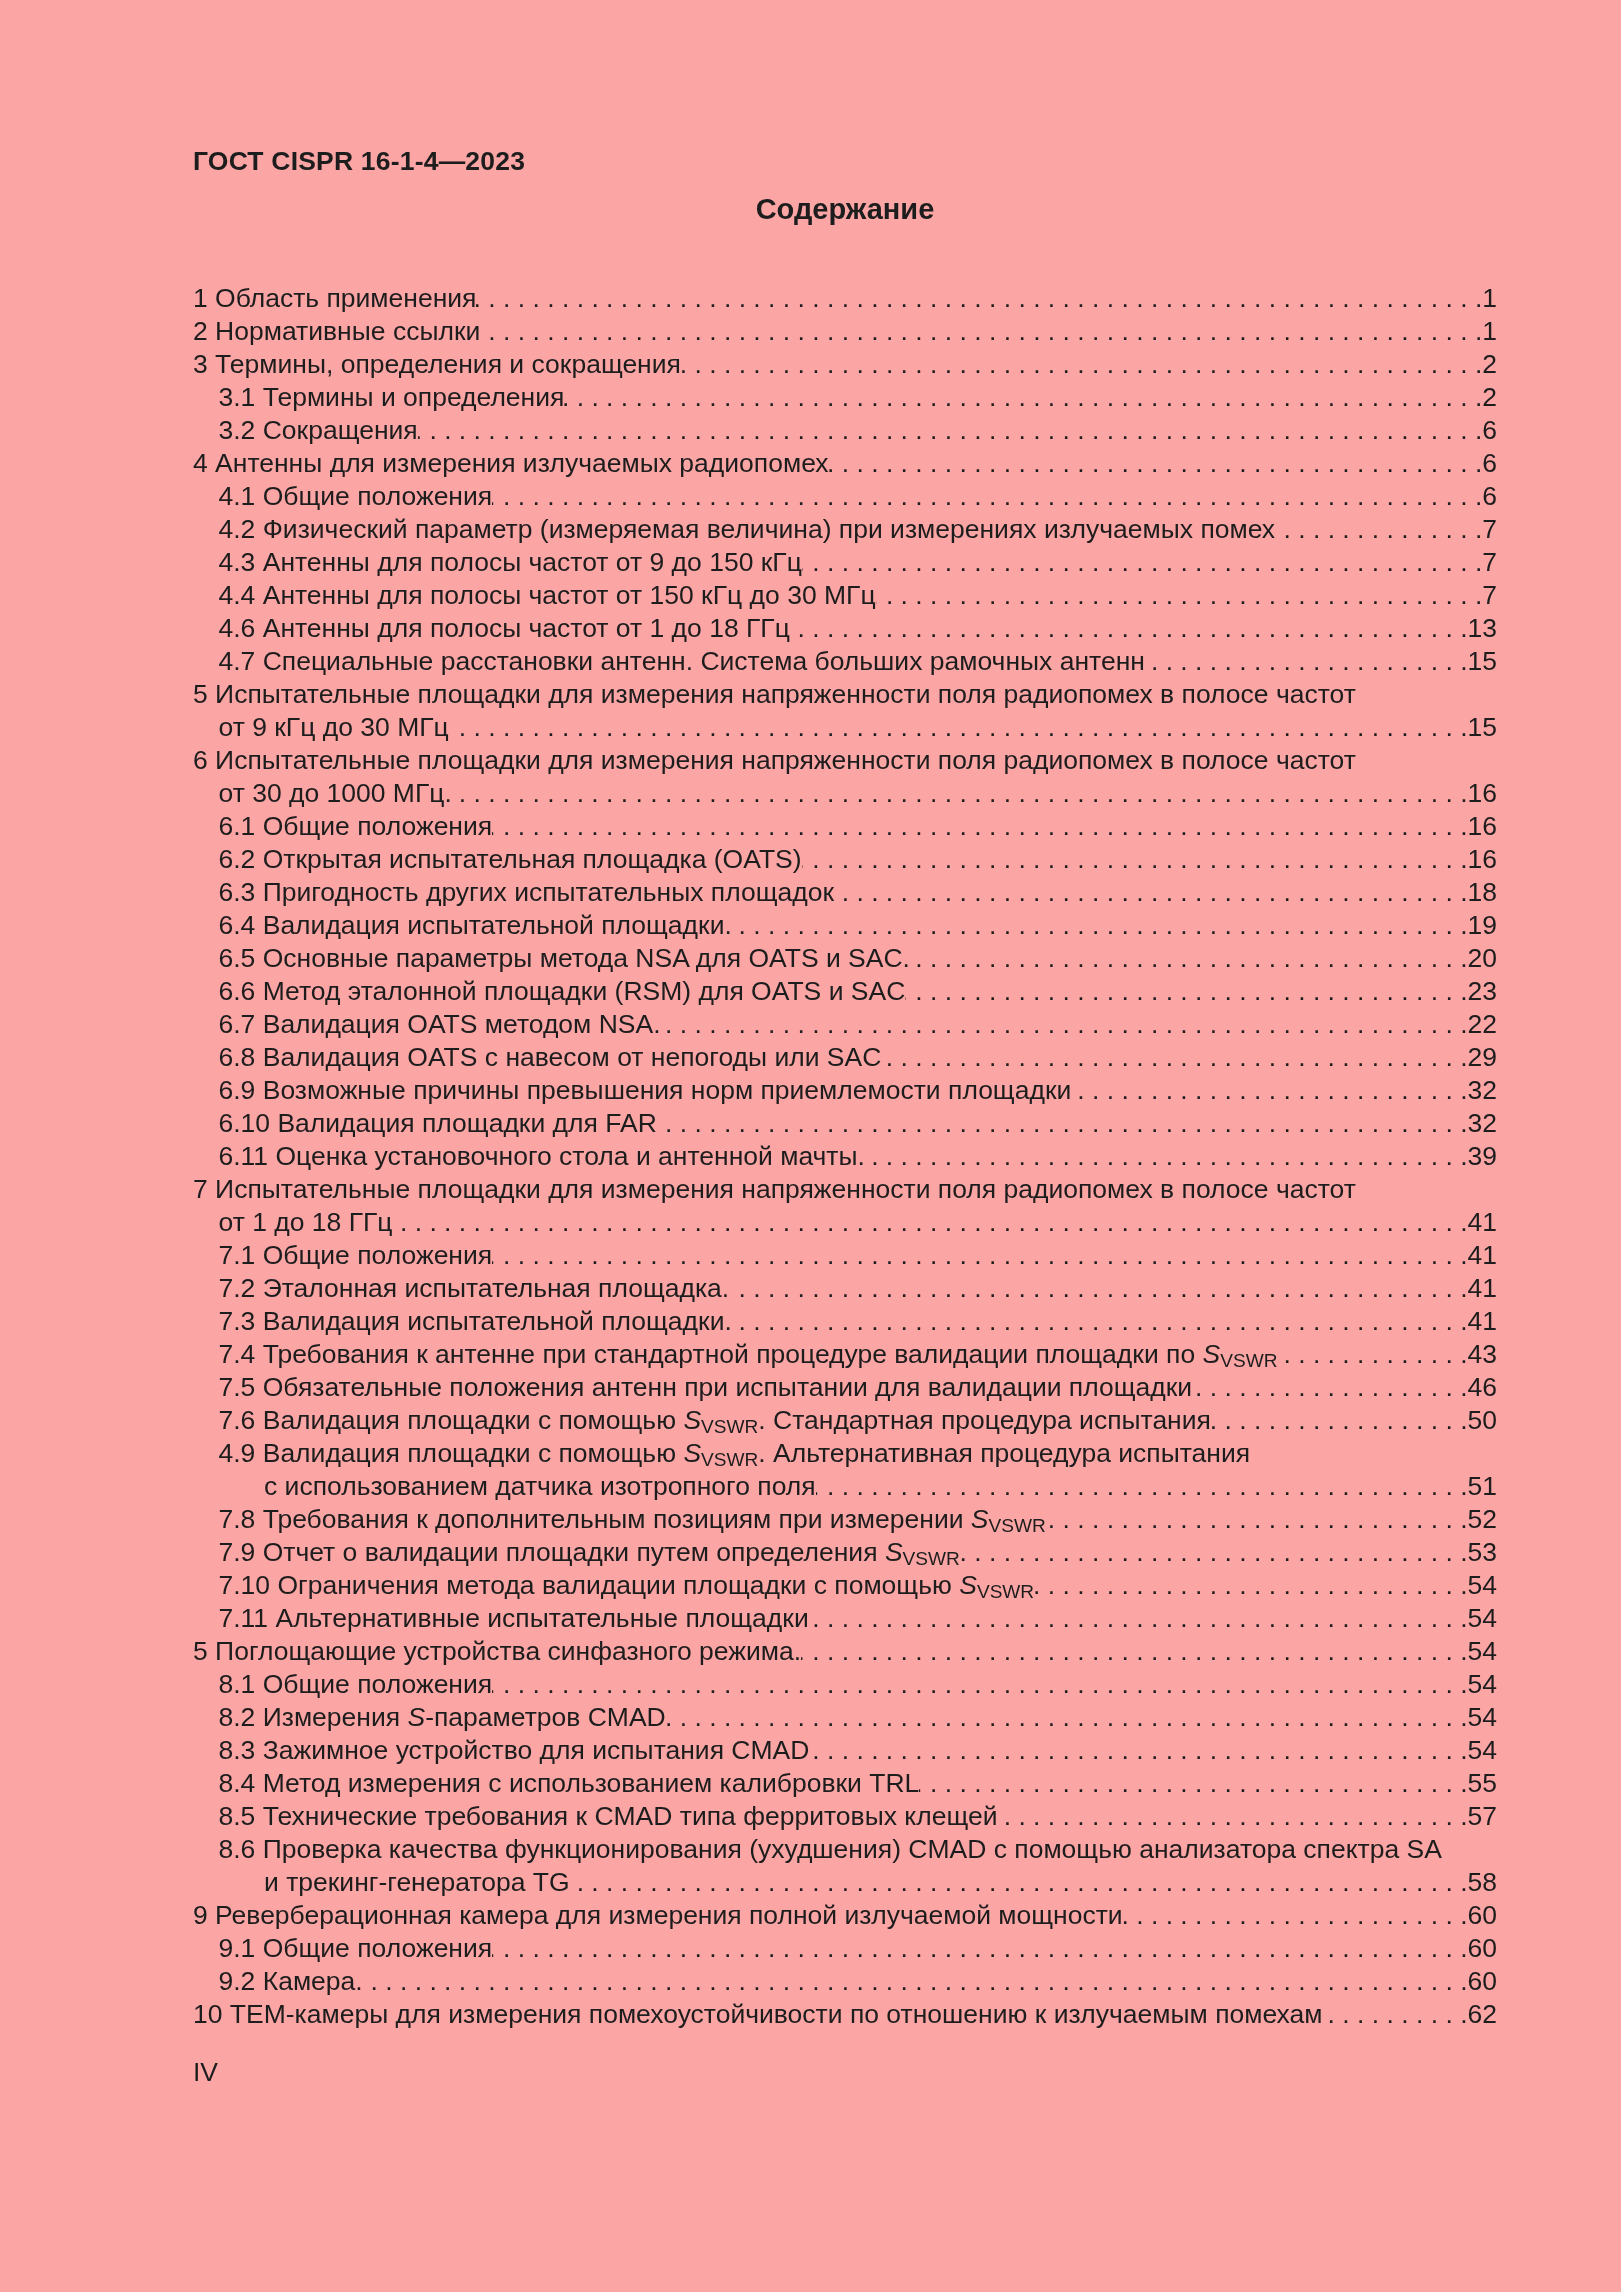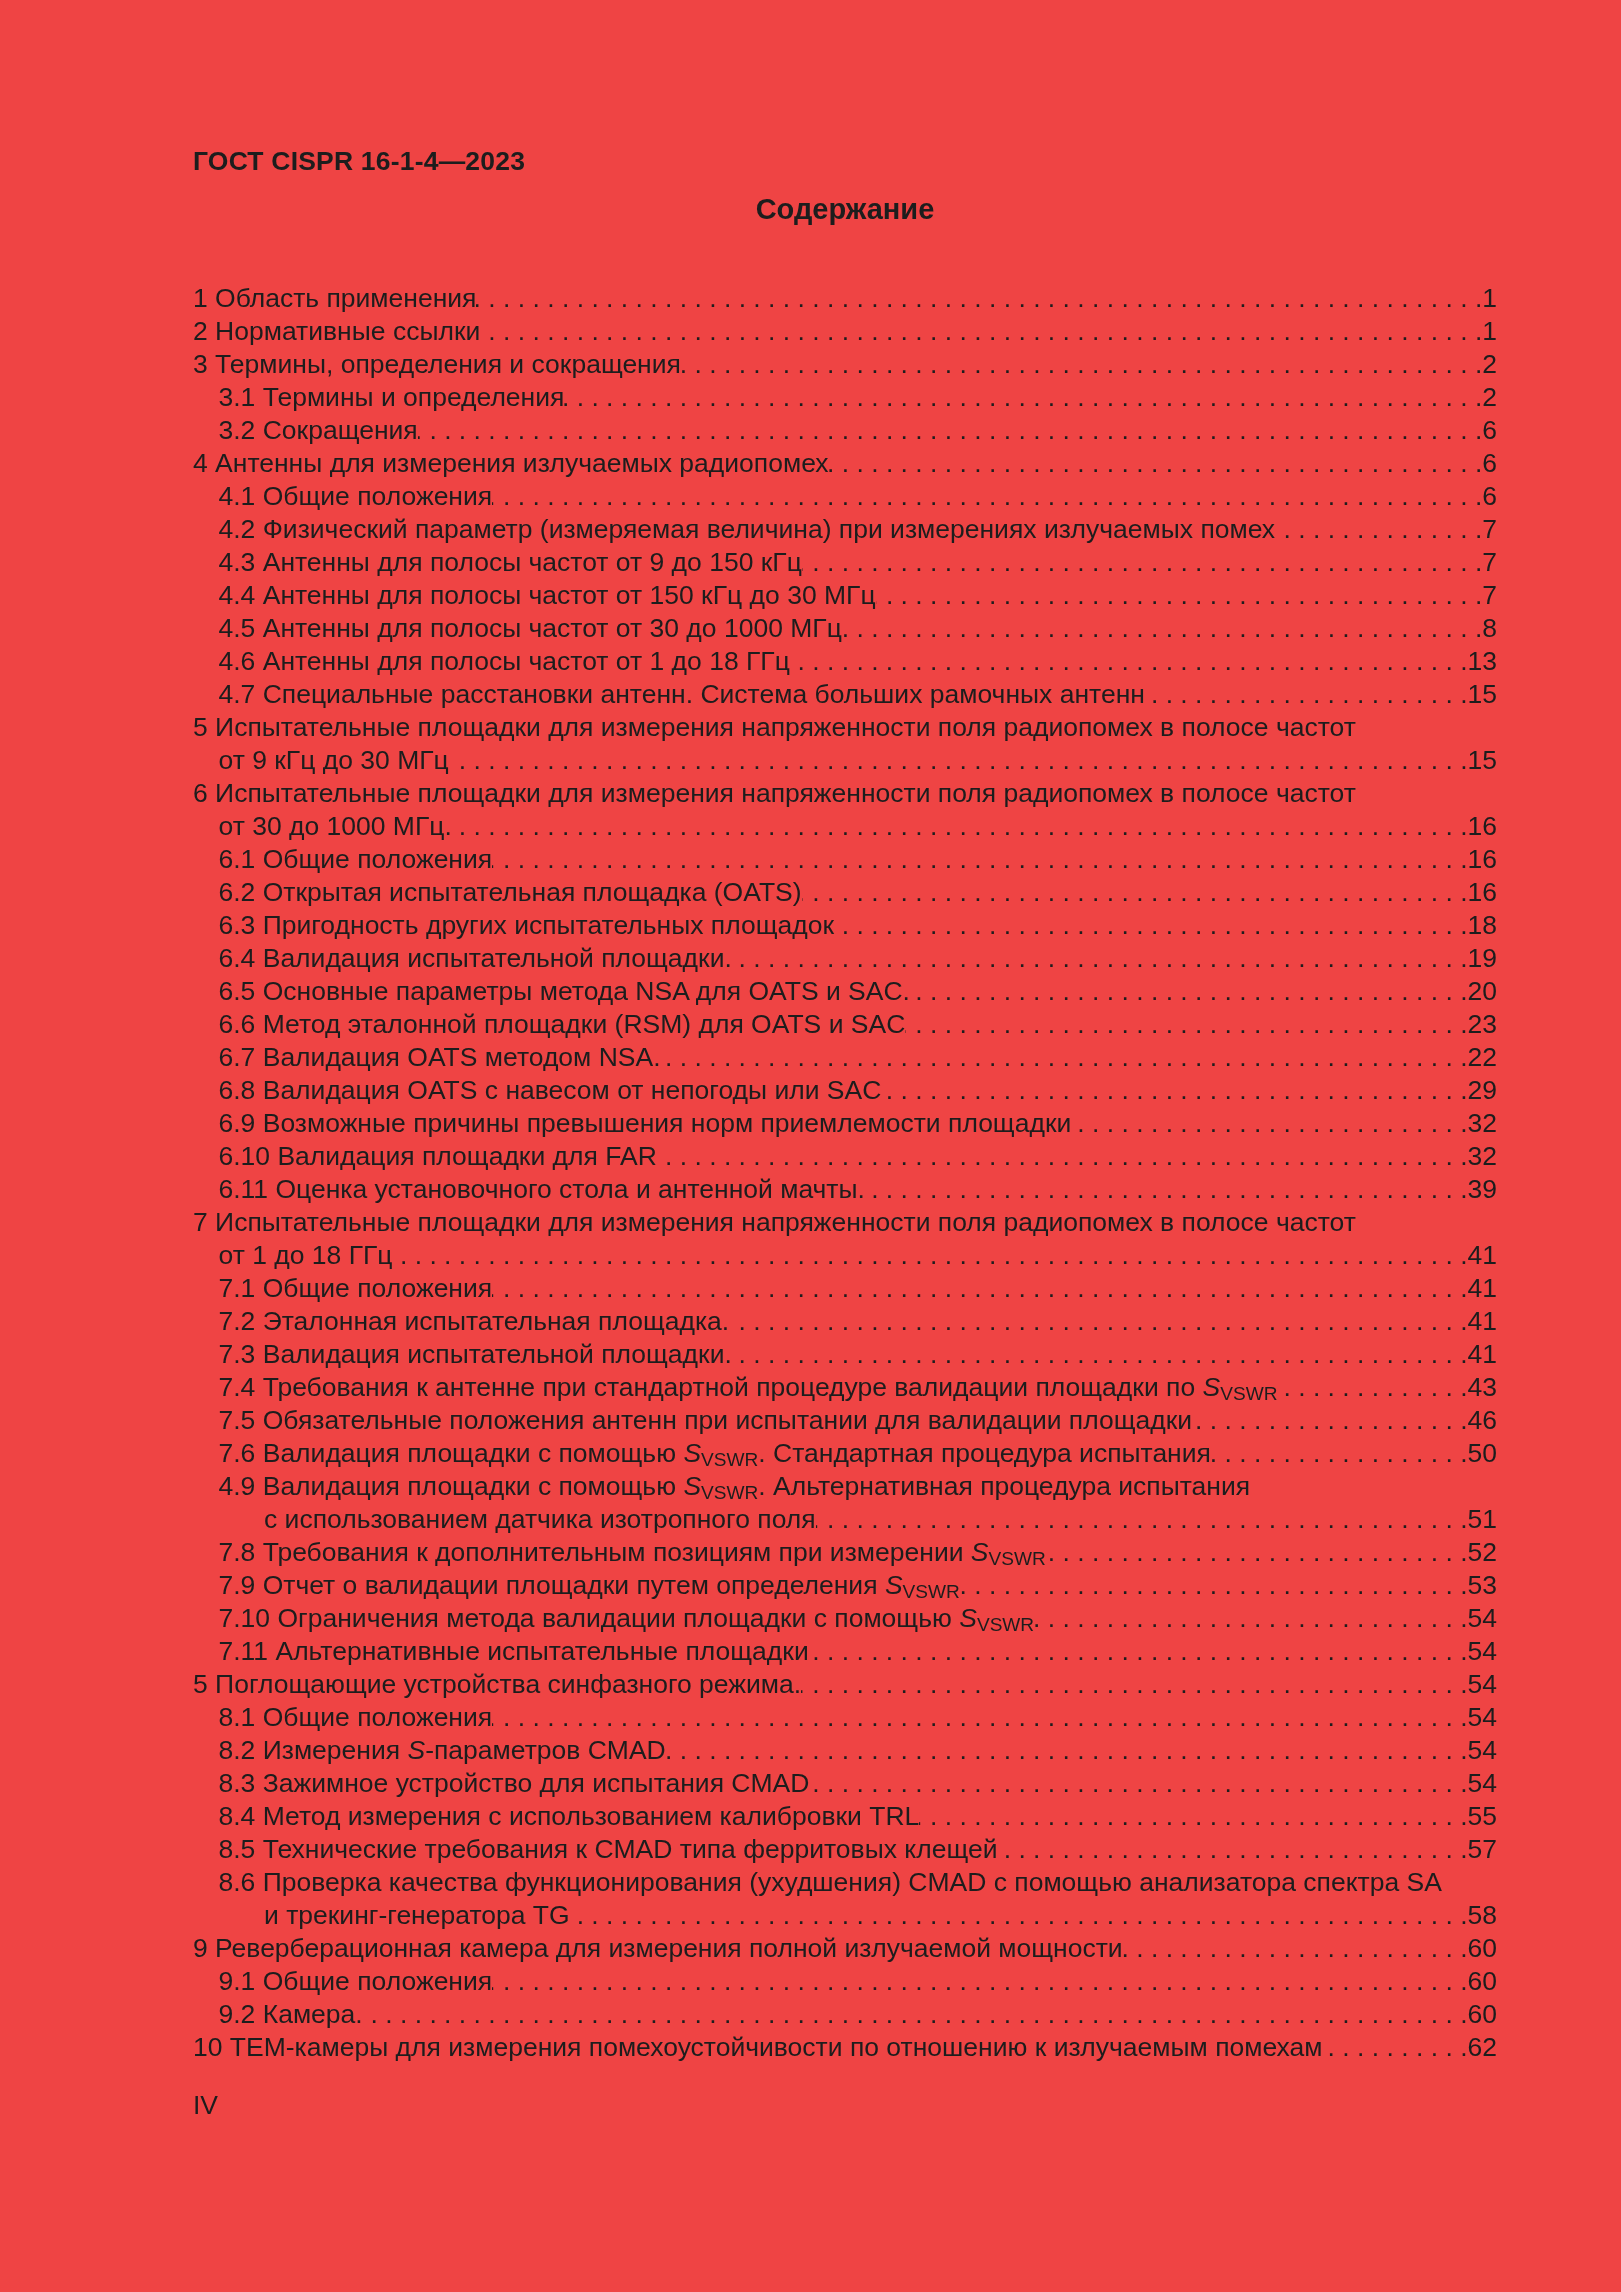--- a/index.html
+++ b/index.html
@@ -1,20 +1,20 @@
 <!DOCTYPE html>
 <html lang="ru"><head>
 <meta charset="utf-8">
 <style>
   html, body { margin: 0; padding: 0; background: #ffffff; }
   .page {
     position: relative;
     width: 1621px;
     height: 2293px;
-    background: #ef4444;
+    background: #fca5a5;
     color: #1d1d1d;
     font-family: "Liberation Sans", sans-serif;
     overflow: hidden;
   }
   .content {
     position: absolute;
     left: 193px;
     top: 145px;
     width: 1304px;
   }
@@ -120,25 +120,20 @@
           <span class="toc-text"><span>4.3 Антенны для полосы частот от 9 до 150 кГц</span></span>
           <span class="toc-dots"></span>
           <span class="toc-page">7</span>
         </div>
         <div class="toc-row ind1">
           <span class="toc-text"><span>4.4 Антенны для полосы частот от 150 кГц до 30 МГц</span></span>
           <span class="toc-dots"></span>
           <span class="toc-page">7</span>
         </div>
         <div class="toc-row ind1">
-          <span class="toc-text"><span>4.5 Антенны для полосы частот от 30 до 1000 МГц.</span></span>
-          <span class="toc-dots"></span>
-          <span class="toc-page">8</span>
-        </div>
-        <div class="toc-row ind1">
           <span class="toc-text"><span>4.6 Антенны для полосы частот от 1 до 18 ГГц</span></span>
           <span class="toc-dots"></span>
           <span class="toc-page">13</span>
         </div>
         <div class="toc-row ind1">
           <span class="toc-text"><span>4.7 Специальные расстановки антенн. Система больших рамочных антенн</span></span>
           <span class="toc-dots"></span>
           <span class="toc-page">15</span>
         </div>
         <div class="toc-row ind0">

